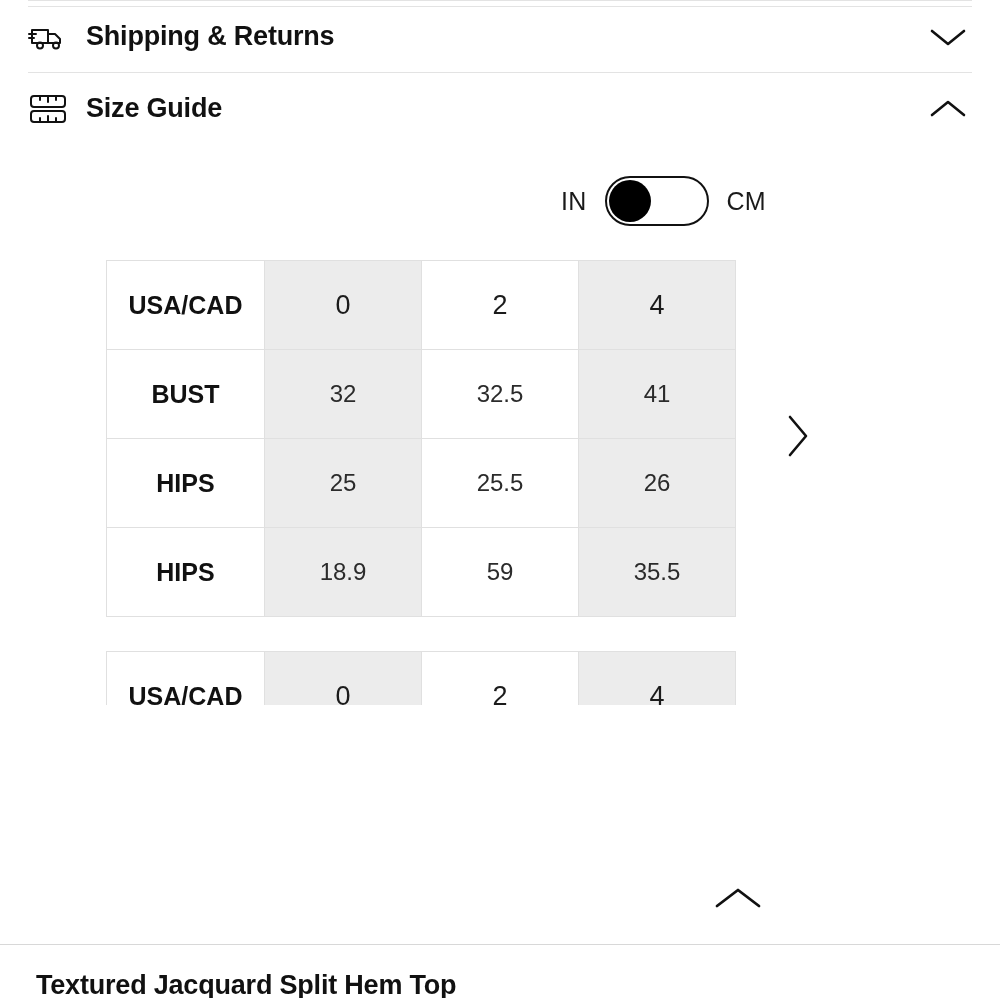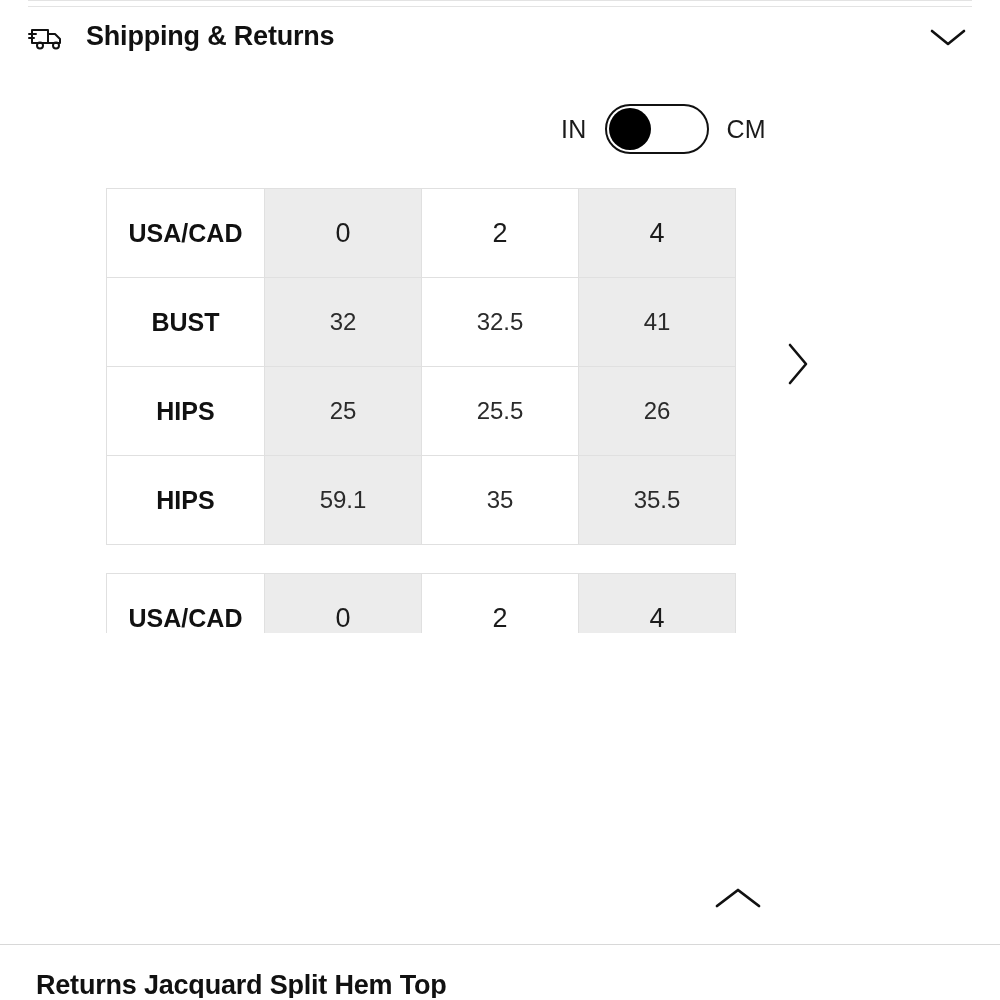--- a/index.html
+++ b/index.html
@@ -90,20 +90,21 @@
 
   
   .table-zone {
     position: relative;
     margin-top: 34px;
     padding-left: 106px;
   }
   table.size-table {
     border-collapse: collapse;
     table-layout: fixed;
+    margin-top: 6px;
   }
   table.size-table td {
     border: 1px solid #e0e0e0;
     height: 89px;
     text-align: center;
     vertical-align: middle;
     font-size: 24px;
     color: #2b2b2b;
   }
   table.size-table td.rowhead {
@@ -216,20 +217,35 @@
       </svg>
     </span>
     <span class="row-title">Shipping &amp; Returns</span>
     <span class="row-chevron">
       <svg width="40" height="24" viewBox="0 0 40 24" fill="none" stroke="#111" stroke-width="2.6" stroke-linecap="round" stroke-linejoin="round">
         <path d="M4 6l16 13L36 6"></path>
       </svg>
     </span>
   </div>
 
+  <div class="accordion-row">
+    <span class="row-icon">
+      <svg width="40" height="34" viewBox="0 0 40 34" fill="none" stroke="#111" stroke-width="2" stroke-linecap="round" stroke-linejoin="round">
+        <rect x="3" y="4" width="34" height="11" rx="3"></rect>
+        <rect x="3" y="19" width="34" height="11" rx="3"></rect>
+        <path d="M12 4v4M20 4v6M28 4v4M12 26v4M20 24v6M28 26v4"></path>
+      </svg>
+    </span>
+    <span class="row-title">Size Guide</span>
+    <span class="row-chevron">
+      <svg width="40" height="24" viewBox="0 0 40 24" fill="none" stroke="#111" stroke-width="2.6" stroke-linecap="round" stroke-linejoin="round">
+        <path d="M4 18l16-13 16 13"></path>
+      </svg>
+    </span>
+  </div>
 
   <div class="unit-toggle-wrap">
     <span class="unit-label">IN</span>
     <span class="toggle">
       <span class="knob"></span>
     </span>
     <span class="unit-label">CM</span>
   </div>
 
   <div class="table-zone">
@@ -248,22 +264,22 @@
           <td class="col shade">41</td>
         </tr>
         <tr>
           <td class="rowhead">HIPS</td>
           <td class="col shade">25</td>
           <td class="col plain">25.5</td>
           <td class="col shade">26</td>
         </tr>
         <tr>
           <td class="rowhead">HIPS</td>
-          <td class="col shade">59.1</td>
-          <td class="col plain">35</td>
+          <td class="col shade">18.9</td>
+          <td class="col plain">59</td>
           <td class="col shade">35.5</td>
         </tr>
       </tbody>
     </table>
 
     <span class="table-next">
       <svg width="26" height="46" viewBox="0 0 26 46" fill="none" stroke="#111" stroke-width="2.6" stroke-linecap="round" stroke-linejoin="round">
         <path d="M5 4l16 19L5 42"></path>
       </svg>
     </span>
@@ -283,15 +299,15 @@
     </table>
   </div>
 
   <div class="float-collapse">
     <svg width="52" height="30" viewBox="0 0 52 30" fill="none" stroke="#111" stroke-width="2.8" stroke-linecap="round" stroke-linejoin="round">
       <path d="M5 22l21-16 21 16"></path>
     </svg>
   </div>
 
   <div class="bottom-divider"></div>
-  <div class="bottom-text">Returns Jacquard Split Hem Top</div>
+  <div class="bottom-text">Textured Jacquard Split Hem Top</div>
 
 </div>
 
 </body></html>

